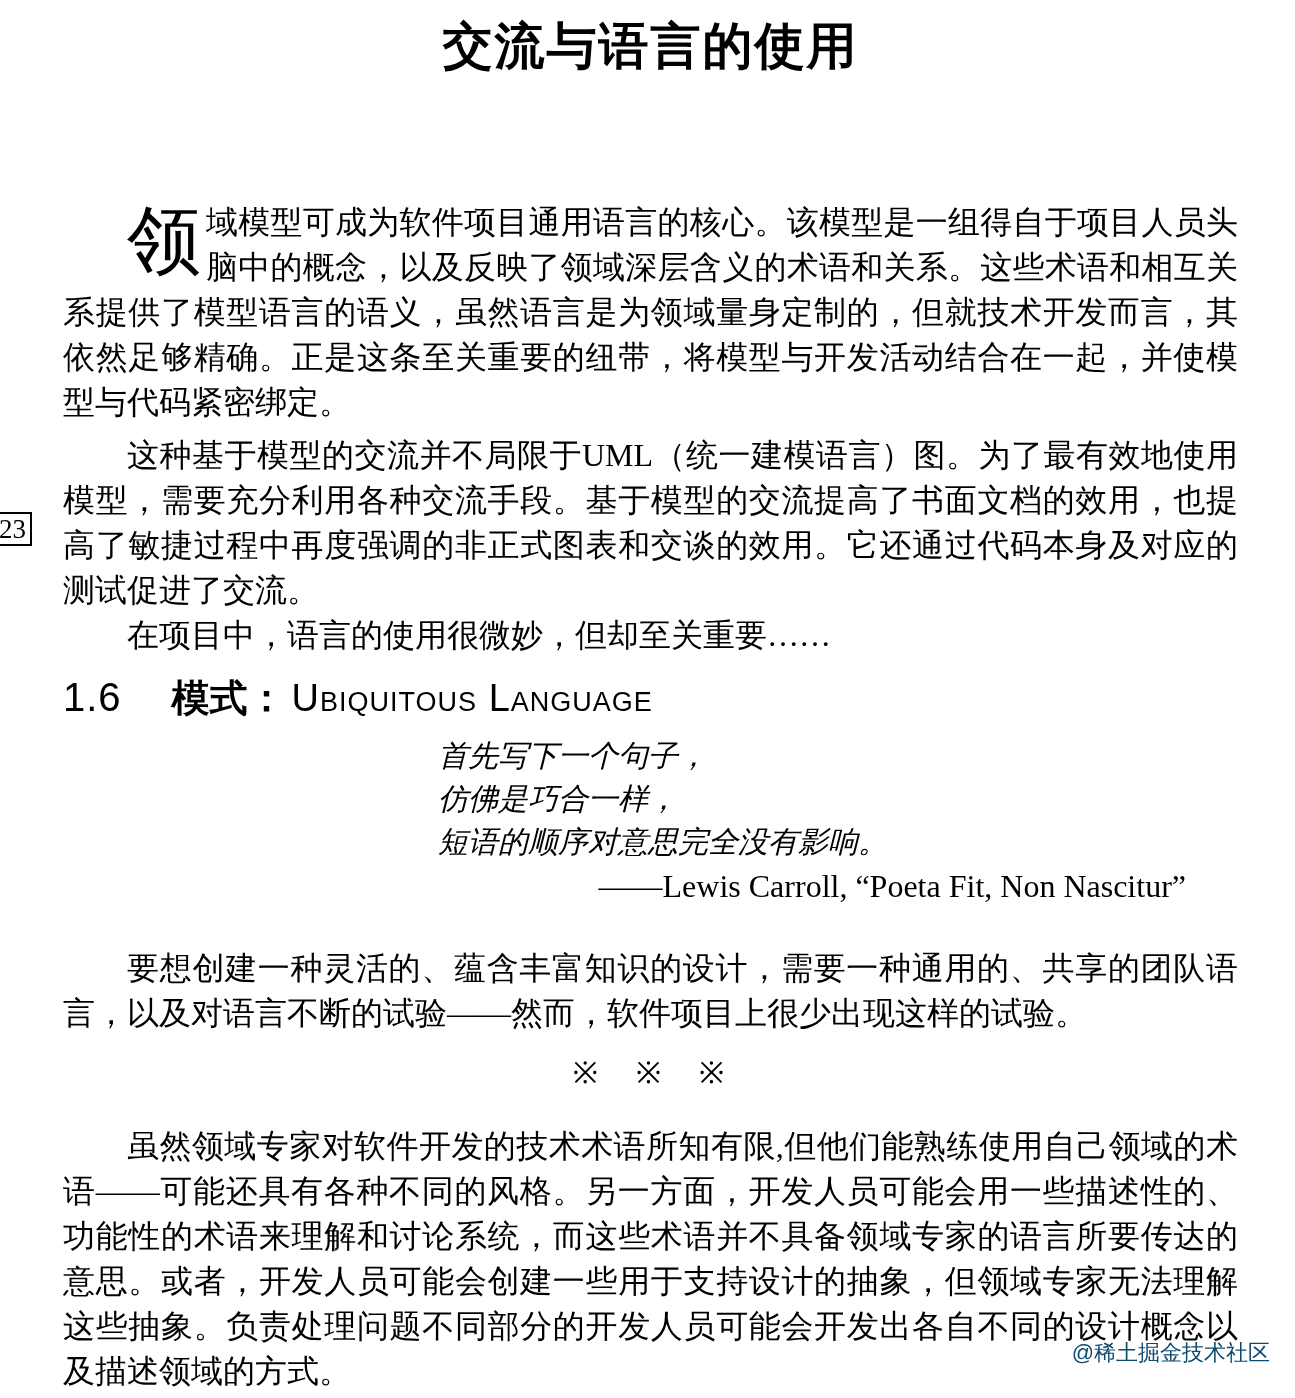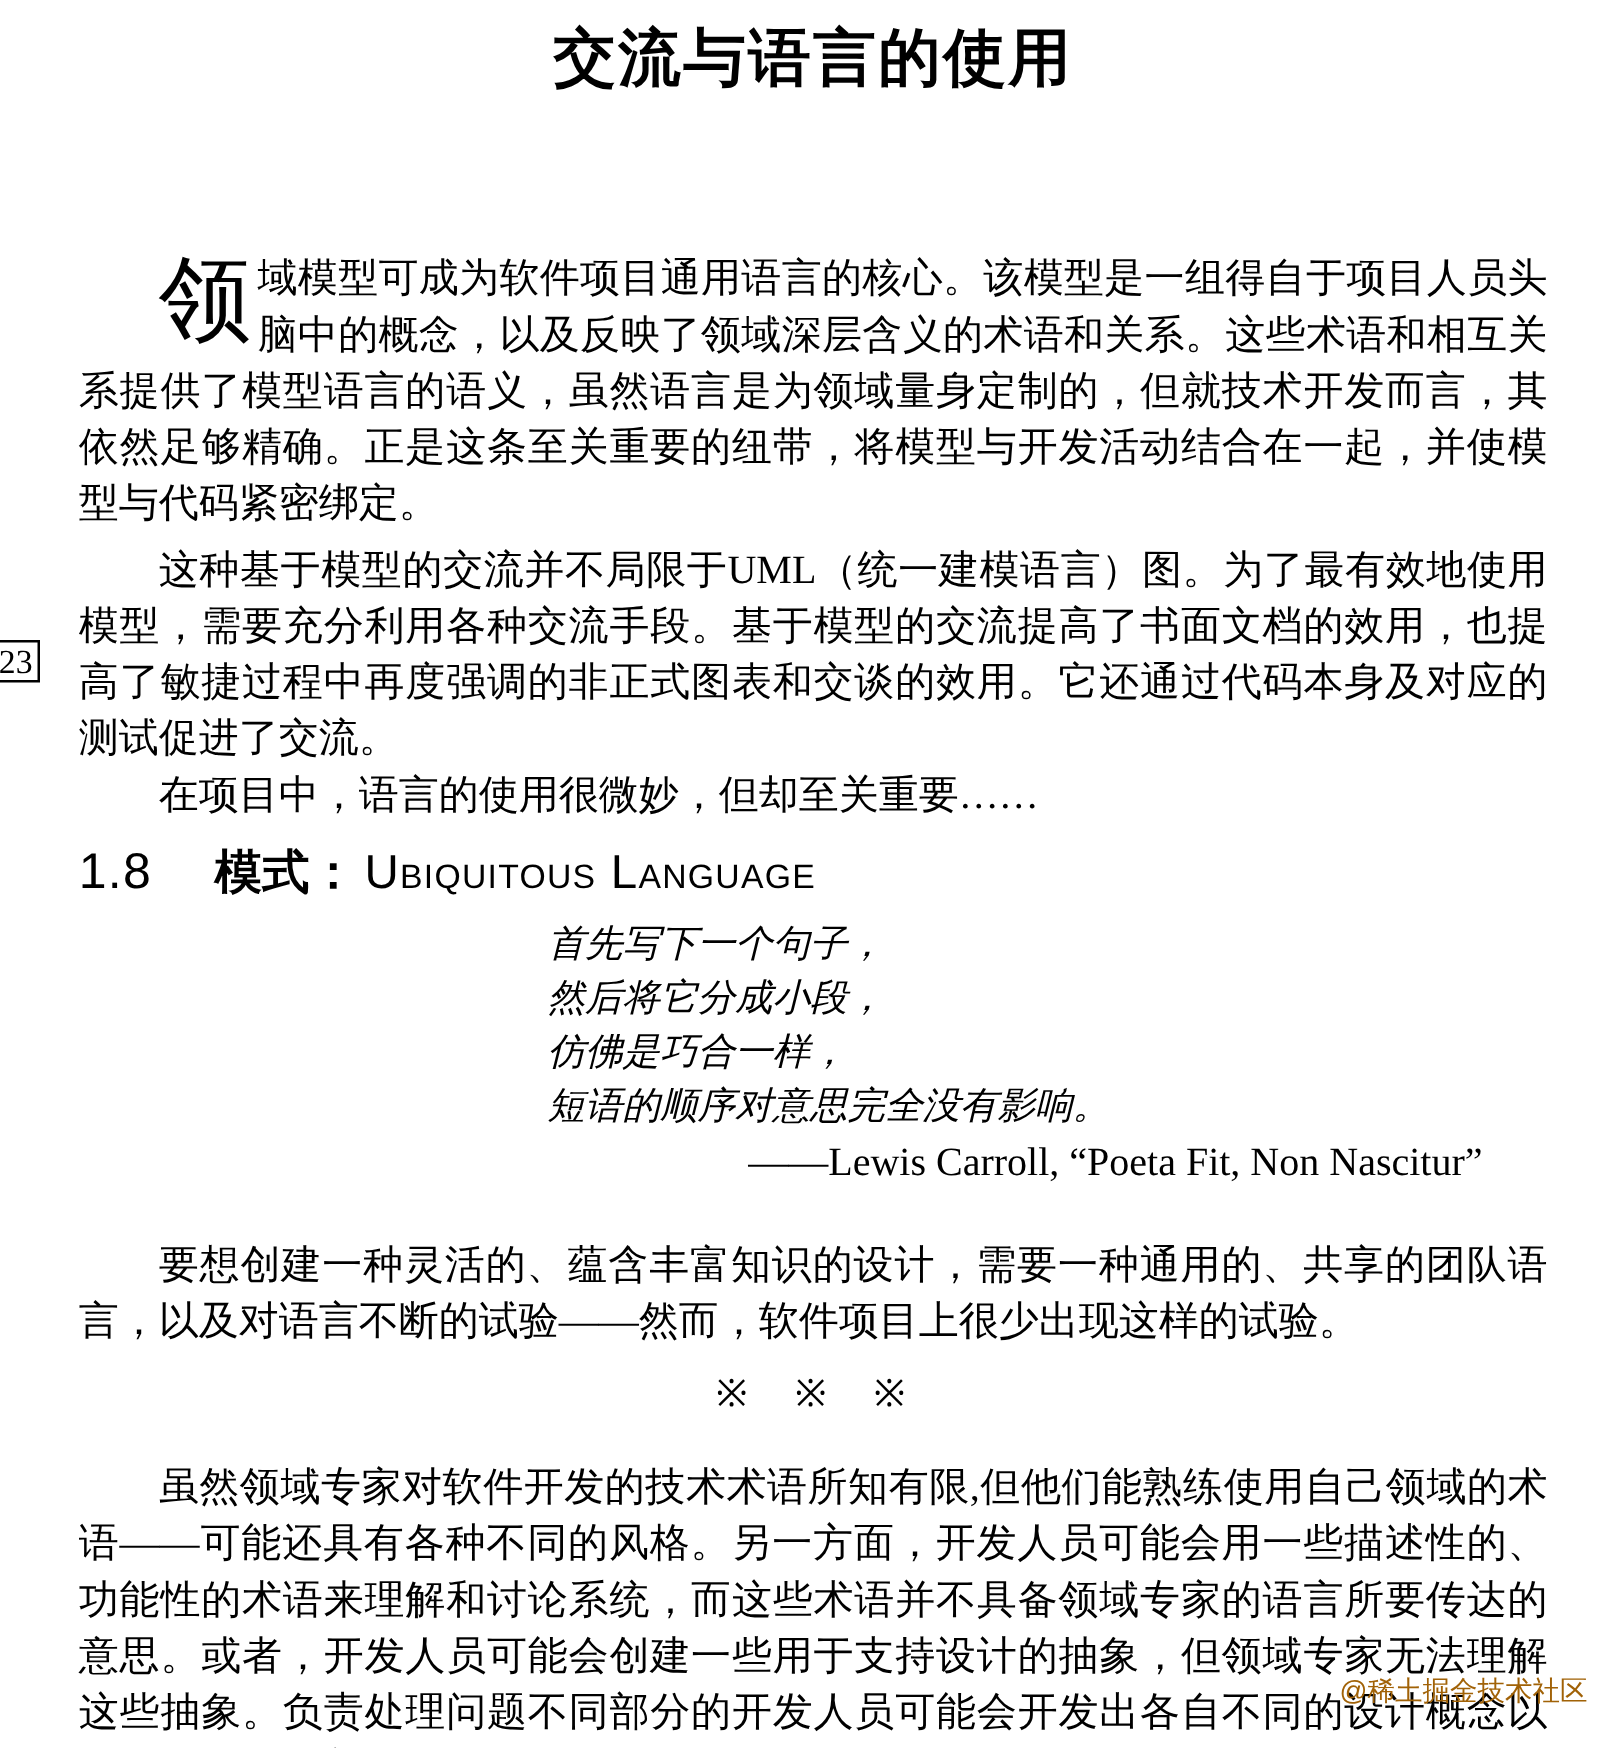--- a/index.html
+++ b/index.html
@@ -88,46 +88,45 @@
     justify-content: flex-end;
     padding-right: 4px;
     font-size: 27px;
     font-family: "Liberation Serif", "DejaVu Serif", serif;
   }
   .watermark {
     position: absolute;
     right: 25px;
     top: 1338px;
     font-size: 22px;
-    color: #a16207;
+    color: #0c4a6e;
     font-family: "Liberation Sans", "DejaVu Sans", sans-serif;
   }
 </style>
 </head>
 <body>
 
 <div class="content">
 
   <h1 class="page-title">交流与语言的使用</h1>
 
   <p class="body-par first-par">
     <span class="dropcap">领</span><span>域模型可成为软件项目通用语言的核心。该模型是一组得自于项目人员头脑中的概念，以及反映了领域深层含义的术语和关系。这些术语和相互关系提供了模型语言的语义，虽然语言是为领域量身定制的，但就技术开发而言，其依然足够精确。正是这条至关重要的纽带，将模型与开发活动结合在一起，并使模型与代码紧密绑定。</span>
   </p>
 
   <p class="body-par indent p2">这种基于模型的交流并不局限于UML（统一建模语言）图。为了最有效地使用模型，需要充分利用各种交流手段。基于模型的交流提高了书面文档的效用，也提高了敏捷过程中再度强调的非正式图表和交谈的效用。它还通过代码本身及对应的测试促进了交流。</p>
 
   <p class="body-par indent">在项目中，语言的使用很微妙，但却至关重要……</p>
 
   <h2 class="section-heading">
-    <span class="sec-num">1.8</span><span class="sec-cn">模式：</span><span class="sec-en">Ubiquitous Language</span>
+    <span class="sec-num">1.6</span><span class="sec-cn">模式：</span><span class="sec-en">Ubiquitous Language</span>
   </h2>
 
   <div class="poem">
     <div class="poem-line">首先写下一个句子，</div>
-    <div class="poem-line">然后将它分成小段，</div>
     <div class="poem-line">仿佛是巧合一样，</div>
     <div class="poem-line">短语的顺序对意思完全没有影响。</div>
   </div>
 
   <div class="poem-attribution">——Lewis Carroll, “Poeta Fit, Non Nascitur”</div>
 
   <p class="body-par indent p4">要想创建一种灵活的、蕴含丰富知识的设计，需要一种通用的、共享的团队语言，以及对语言不断的试验——然而，软件项目上很少出现这样的试验。</p>
 
   <div class="separator">※　※　※</div>
 

